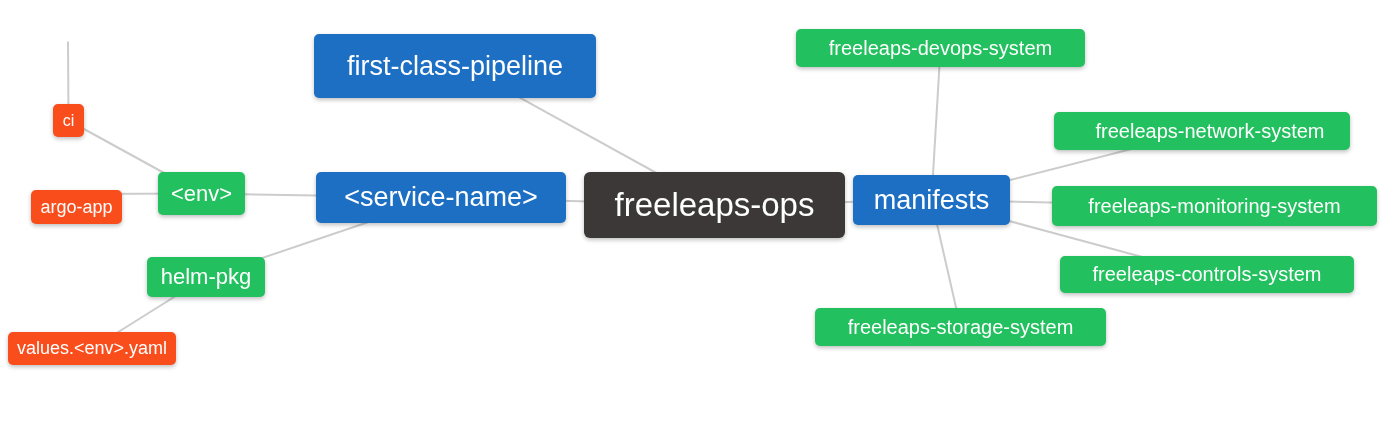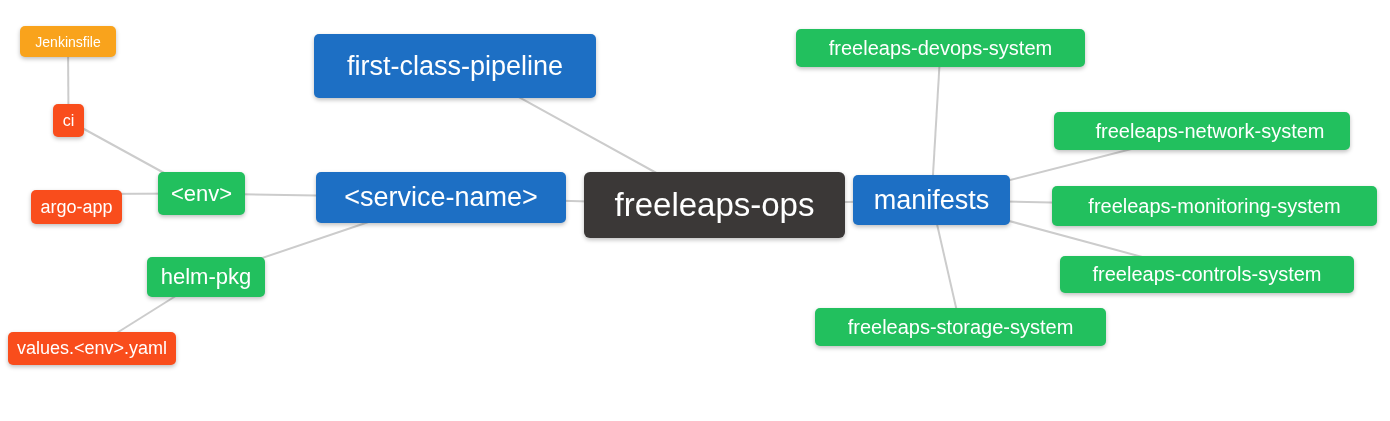--- a/index.html
+++ b/index.html
@@ -67,21 +67,20 @@
       <line x1="455" y1="62" x2="714.5" y2="205" stroke="#cccccc"></line>
       <line x1="441" y1="197.5" x2="714.5" y2="205" stroke="#cccccc"></line>
       <line x1="714.5" y1="205" x2="931.5" y2="200" stroke="#cccccc"></line>
       <line x1="931.5" y1="200" x2="940.5" y2="48" stroke="#cccccc"></line>
       <line x1="931.5" y1="200" x2="1202" y2="131" stroke="#cccccc"></line>
       <line x1="931.5" y1="200" x2="1214.5" y2="206" stroke="#cccccc"></line>
       <line x1="931.5" y1="200" x2="1207" y2="274.5" stroke="#cccccc"></line>
       <line x1="931.5" y1="200" x2="960.5" y2="327" stroke="#cccccc"></line>
     </svg>
 
-  <div class="node c-jenkins n-jenkinsfile">Jenkinsfile</div>
 
   <div class="node c-file n-ci">ci</div>
 
   <div class="node c-file n-argo-app">argo-app</div>
 
   <div class="node c-leaf n-env">&lt;env&gt;</div>
 
   <div class="node c-leaf n-helm-pkg">helm-pkg</div>
 
   <div class="node c-file n-values-yaml">values.&lt;env&gt;.yaml</div>

